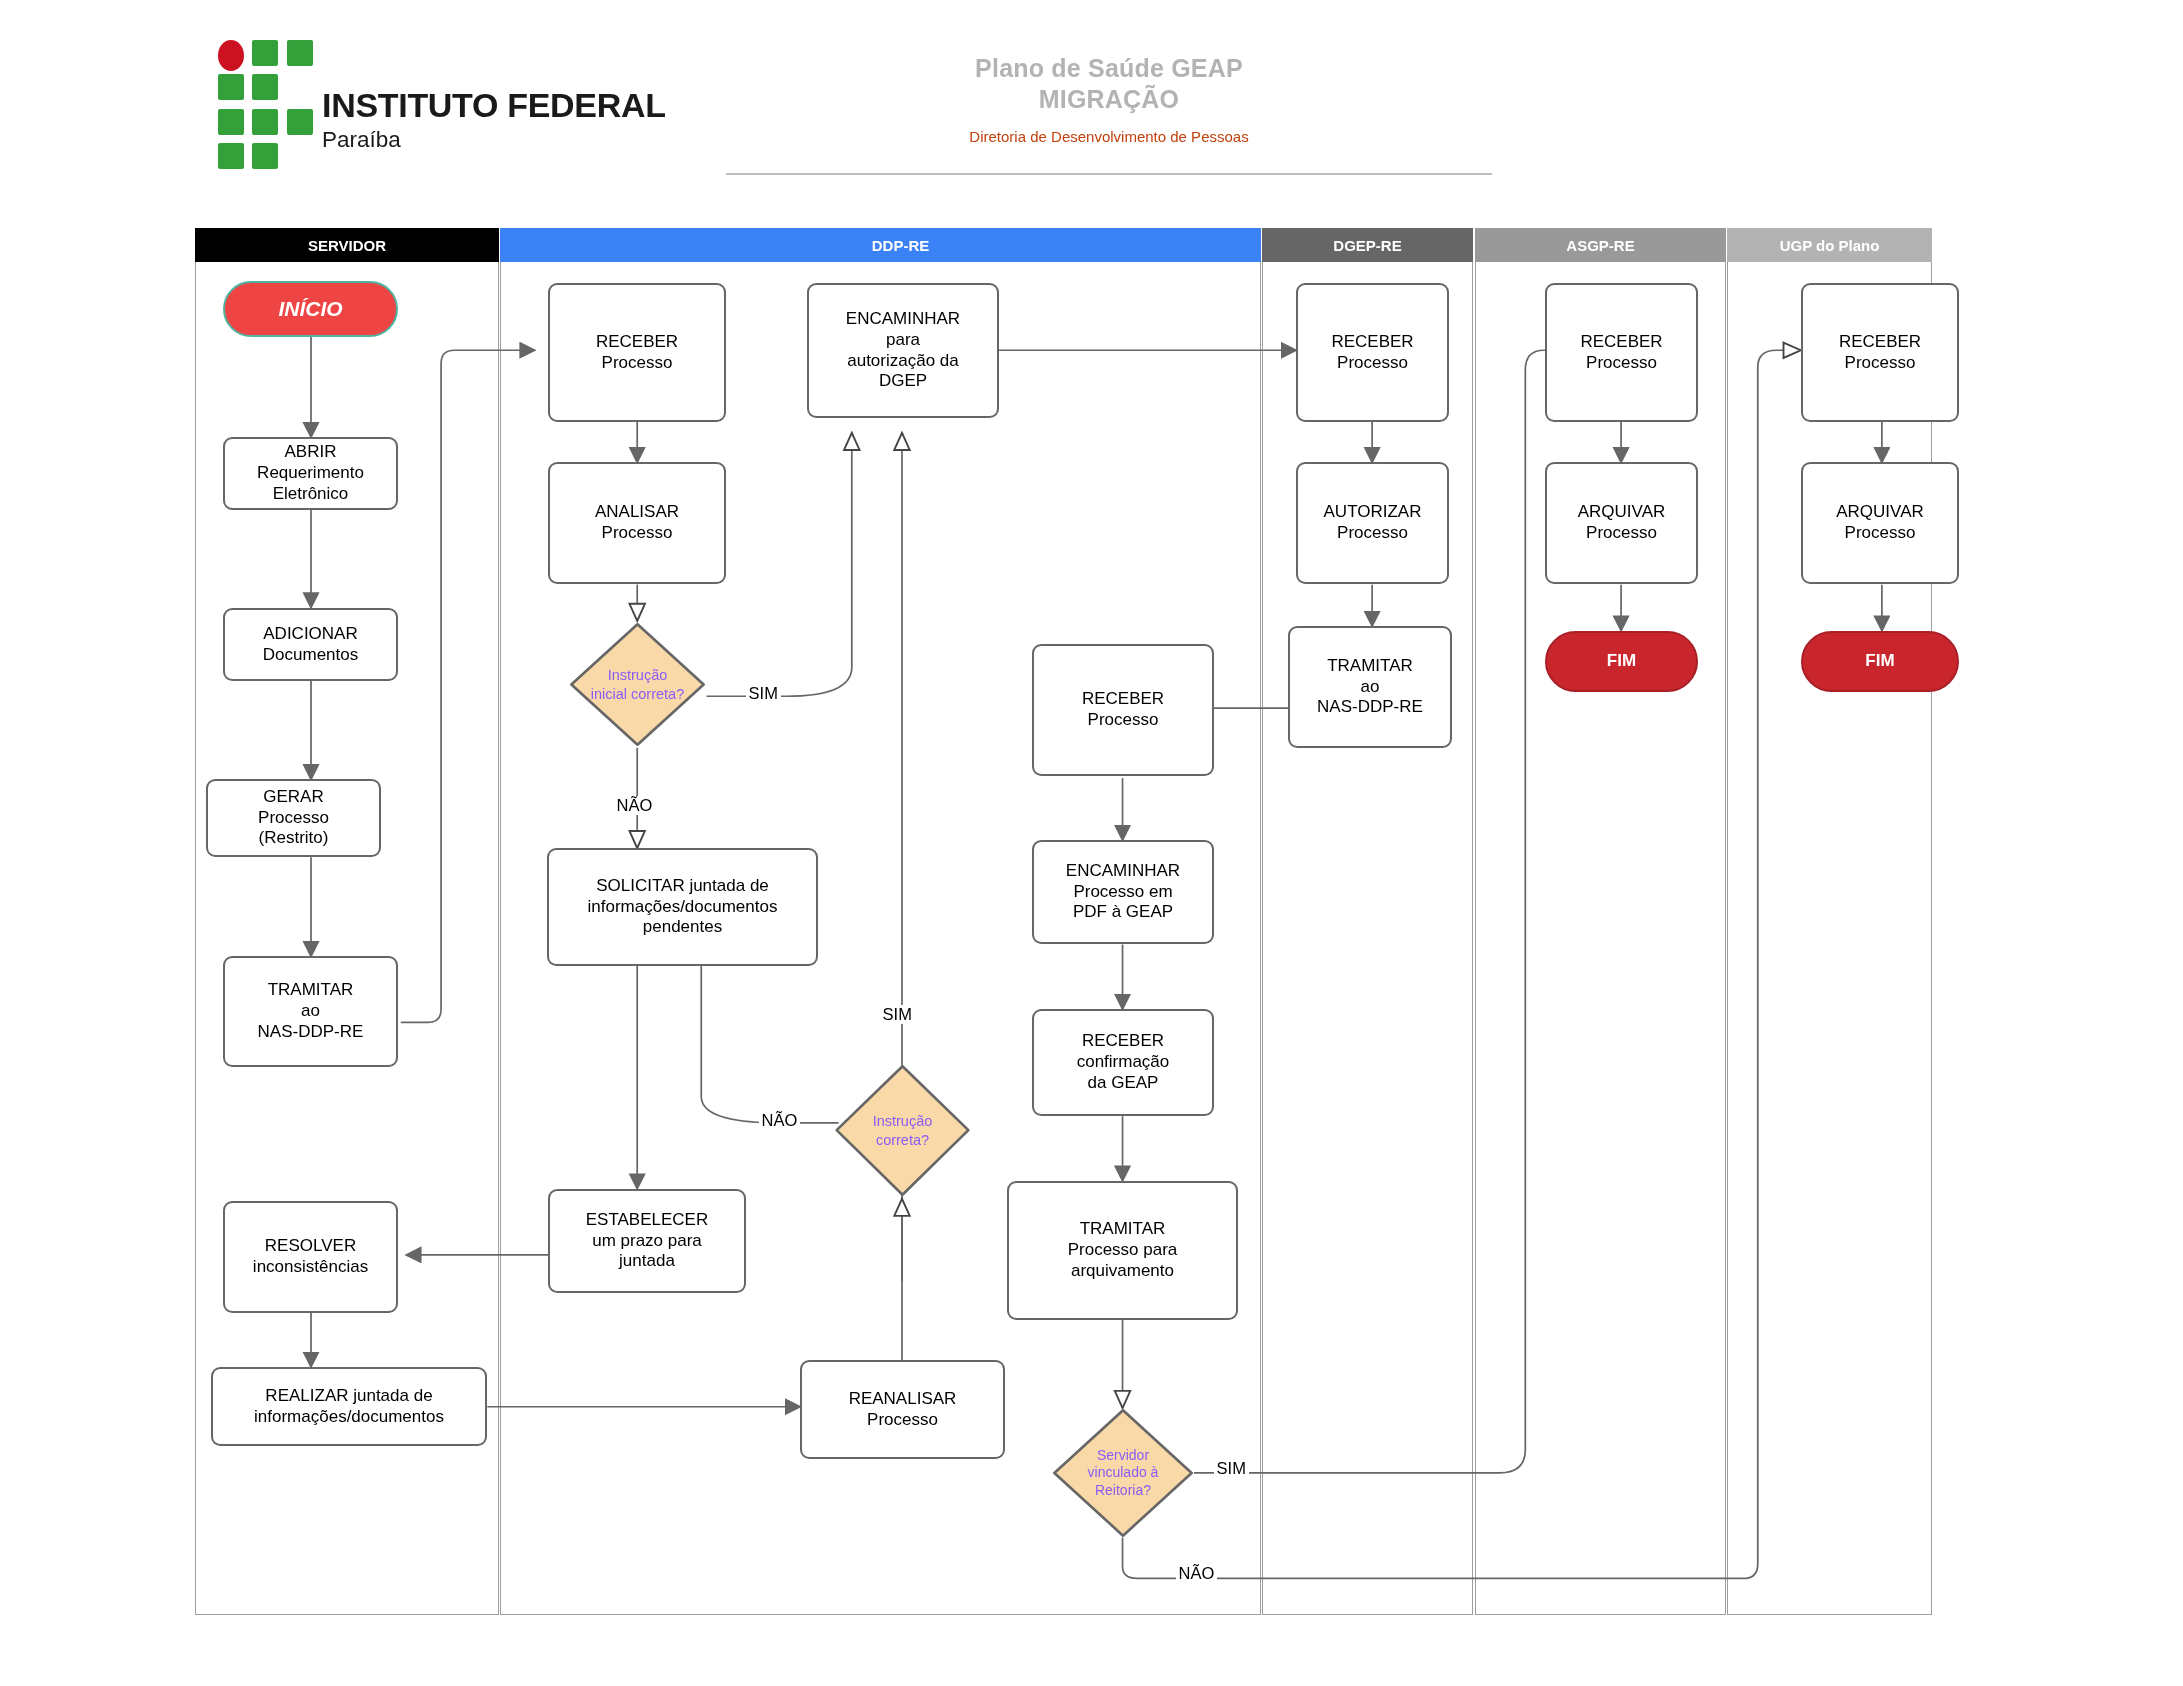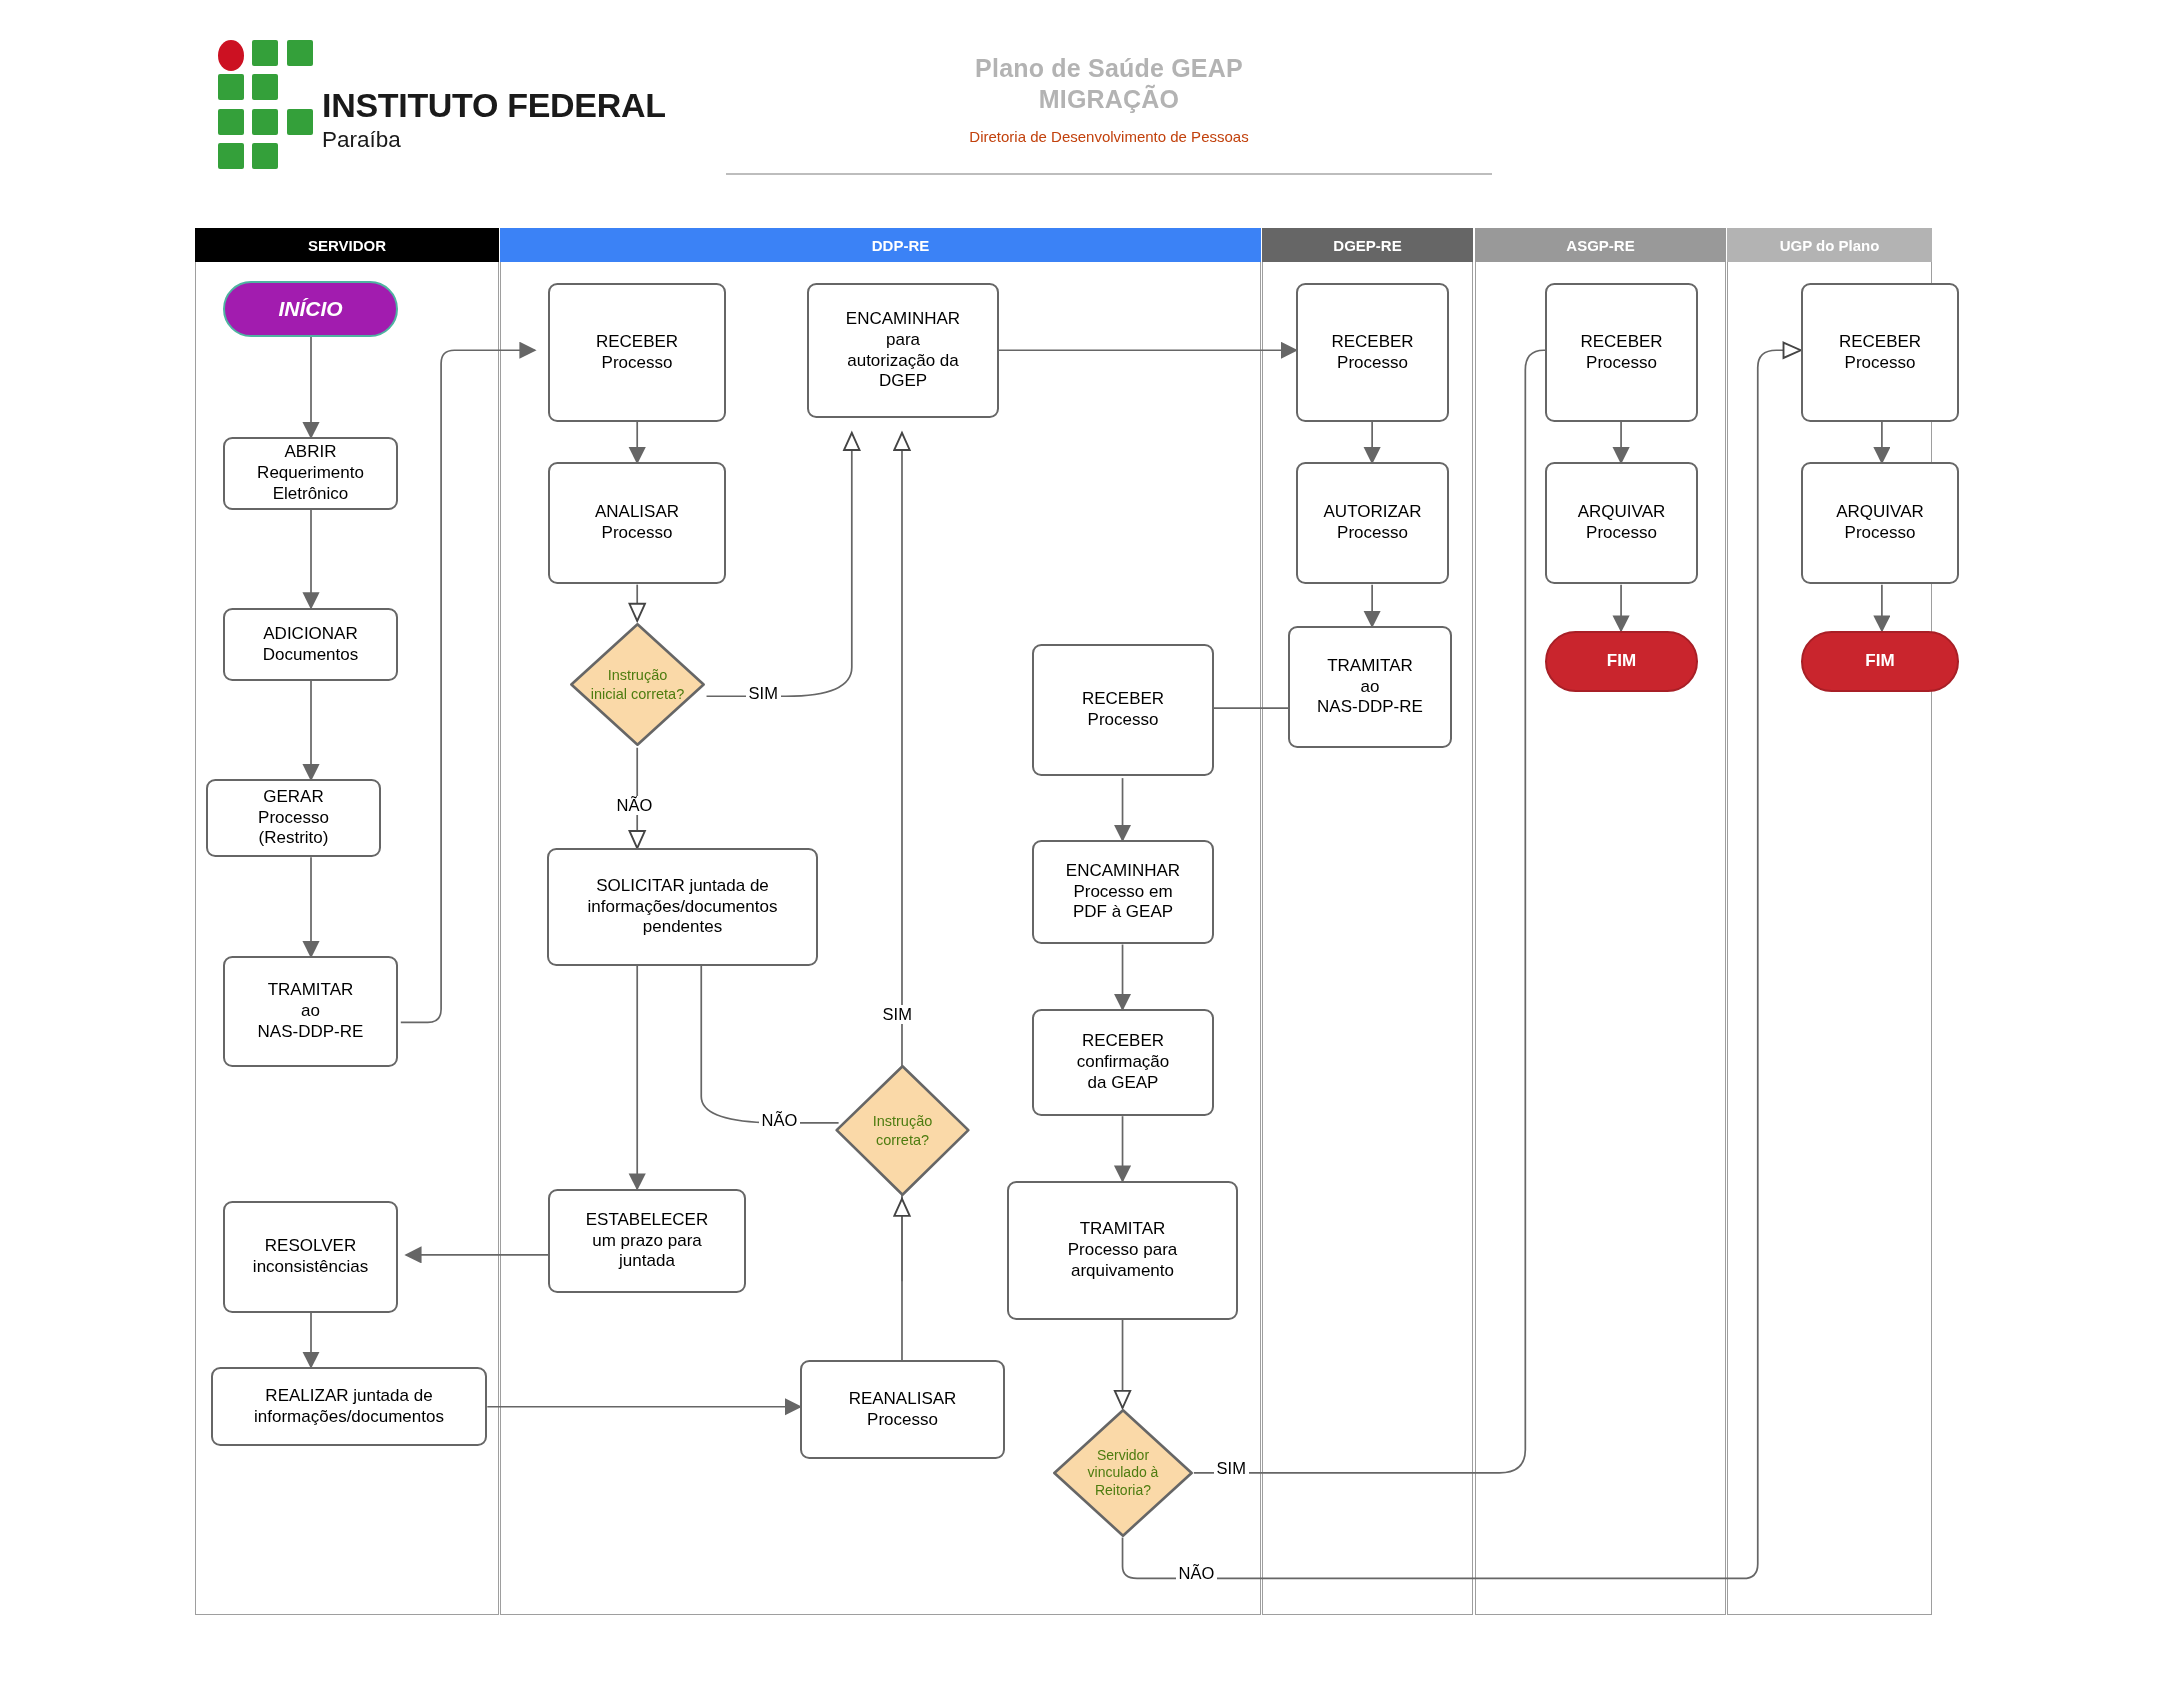--- a/index.html
+++ b/index.html
@@ -157,21 +157,21 @@
     padding: 2.6px 5.3px;
   }
   .term {
     border-radius: 66px;
     border: 2px solid #5aa99b;
     font-style: italic;
     font-weight: bold;
     font-size: 21px;
     color: #ffffff;
   }
-  .term-start { background: #a21caf; border-color: #4fb3a1; }
+  .term-start { background: #ef4444; border-color: #4fb3a1; }
   .term-end {
     background: #c9252d;
     border: 2px solid #a81f26;
     font-style: normal;
     font-weight: bold;
     font-size: 17px;
     color: #ffffff;
     border-radius: 66px;
   }
   .decision-wrap { position: absolute; }
@@ -179,21 +179,21 @@
   .decision-label {
     position: absolute;
     left: 0; top: 0;
     width: 100%; height: 100%;
     display: flex;
     align-items: center;
     justify-content: center;
     text-align: center;
     font-size: 14.5px;
     line-height: 1.25;
-    color: #4d7c0f;
+    color: #8b5cf6;
     pointer-events: none;
   }
 
   
   .edge-label {
     position: absolute;
     font-size: 16.5px;
     color: #000;
     background: #ffffff;
     padding: 0 2.6px;

